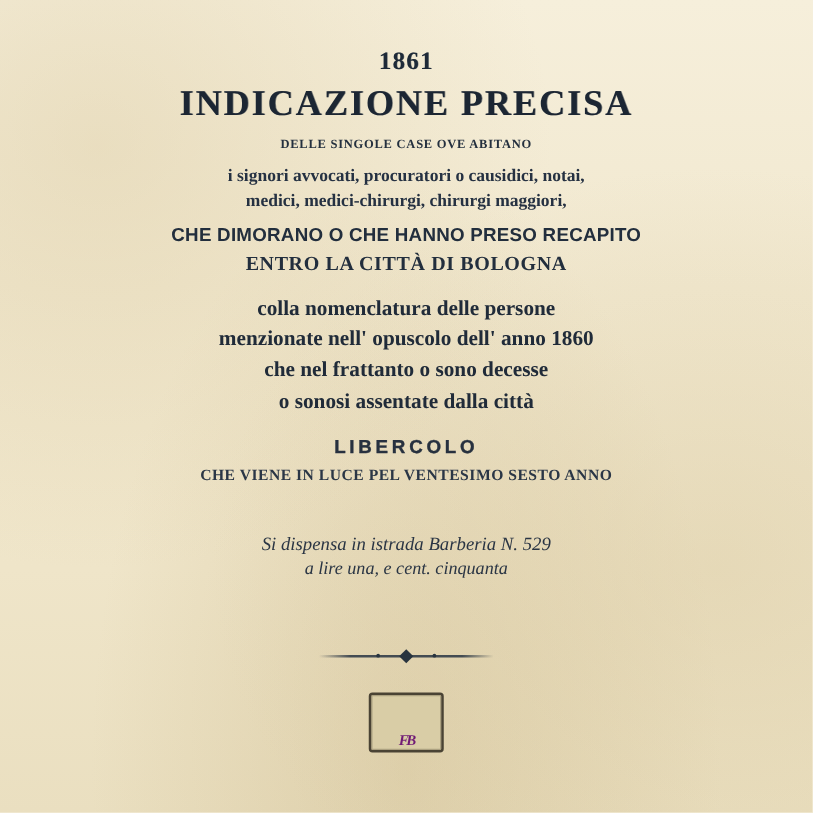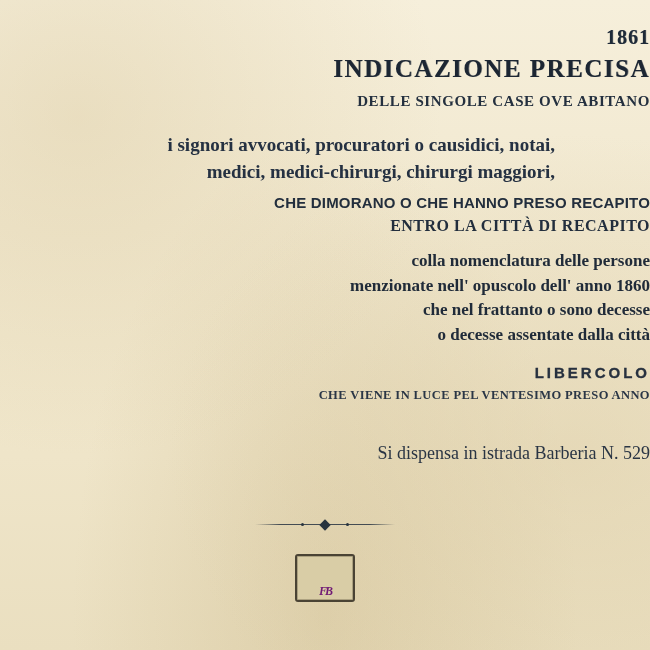--- a/index.html
+++ b/index.html
@@ -30,53 +30,53 @@
     inset: 0;
     background:
       radial-gradient(ellipse at 12% 18%, rgba(214,196,152,0.35) 0%, rgba(214,196,152,0) 45%),
       radial-gradient(ellipse at 88% 70%, rgba(207,188,142,0.30) 0%, rgba(207,188,142,0) 50%),
       radial-gradient(ellipse at 50% 95%, rgba(198,178,130,0.35) 0%, rgba(198,178,130,0) 55%);
     pointer-events: none;
   }
   .content {
     position: relative;
     width: 100%;
-    text-align: right;
+    text-align: center;
     color: #24303f;
-    padding-top: 26px;
+    padding-top: 38px;
     box-sizing: border-box;
   }
   .year-top {
     font-family: "Liberation Serif", serif;
     font-weight: bold;
     font-size: 20px;
     letter-spacing: 1px;
     color: #1e2a38;
     margin-bottom: 6px;
     text-shadow: 0.4px 0 0 rgba(30,42,56,0.55);
   }
   .main-title {
     font-family: "Liberation Serif", serif;
     font-weight: bold;
-    font-size: 25px;
+    font-size: 29px;
     letter-spacing: 1.5px;
     color: #1c2633;
     margin: 2px 0 10px 0;
     text-shadow: 0.6px 0 0 rgba(28,38,51,0.5);
   }
   .subtitle-caps {
     font-weight: bold;
-    font-size: 15px;
+    font-size: 10px;
     letter-spacing: 0.6px;
     color: #24303f;
-    margin-bottom: 22px;
+    margin-bottom: 11px;
   }
   .prof-list {
     font-weight: bold;
-    font-size: 19px;
+    font-size: 14px;
     line-height: 1.42;
     color: #253142;
     margin: 0 auto 8px auto;
     width: 460px;
   }
   .prof-list div {
     white-space: nowrap;
   }
   .line-sans-caps {
     font-family: "Liberation Sans", sans-serif;
@@ -121,21 +121,22 @@
   }
   .fratelli {
     font-family: "Liberation Sans", sans-serif;
     font-weight: bold;
     font-size: 19px;
     letter-spacing: 0.4px;
     color: #1f2a38;
     margin-bottom: 6px;
   }
   .dispensa {
-    font-size: 18px;
+    font-style: italic;
+    font-size: 15px;
     color: #2a3544;
     margin-bottom: 2px;
     margin-top: 40px;
   }
   .prezzo {
     font-style: italic;
     font-size: 14.5px;
     color: #2a3544;
     margin-bottom: 0;
   }
@@ -213,36 +214,37 @@
 
     <div class="subtitle-caps">DELLE SINGOLE CASE OVE ABITANO</div>
 
     <div class="prof-list">
       <div>i signori avvocati, procuratori o causidici, notai,</div>
       <div>medici, medici-chirurgi, chirurgi maggiori,</div>
     </div>
 
     <div class="line-sans-caps">CHE DIMORANO O CHE HANNO PRESO RECAPITO</div>
 
-    <div class="line-entro">ENTRO LA CITTÀ DI RECAPITO</div>
+    <div class="line-entro">ENTRO LA CITTÀ DI BOLOGNA</div>
 
     <div class="nomenclatura">
       <div>colla nomenclatura delle persone</div>
       <div>menzionate nell' opuscolo dell' anno 1860</div>
       <div>che nel frattanto o sono decesse</div>
-      <div>o decesse assentate dalla città</div>
+      <div>o sonosi assentate dalla città</div>
     </div>
 
     <div class="libercolo">LIBERCOLO</div>
 
-    <div class="venteismo">CHE VIENE IN LUCE PEL VENTESIMO PRESO ANNO</div>
+    <div class="venteismo">CHE VIENE IN LUCE PEL VENTESIMO SESTO ANNO</div>
 
 
     <div class="dispensa">Si dispensa in istrada Barberia N. 529</div>
 
+    <div class="prezzo">a lire una, e cent. cinquanta</div>
 
     <div class="ornament">
       <div class="bar"></div>
       <div class="dot-l"></div>
       <div class="diamond"></div>
       <div class="dot-r"></div>
     </div>
 
     <div class="emblem">
       <span class="mono">FB</span>

